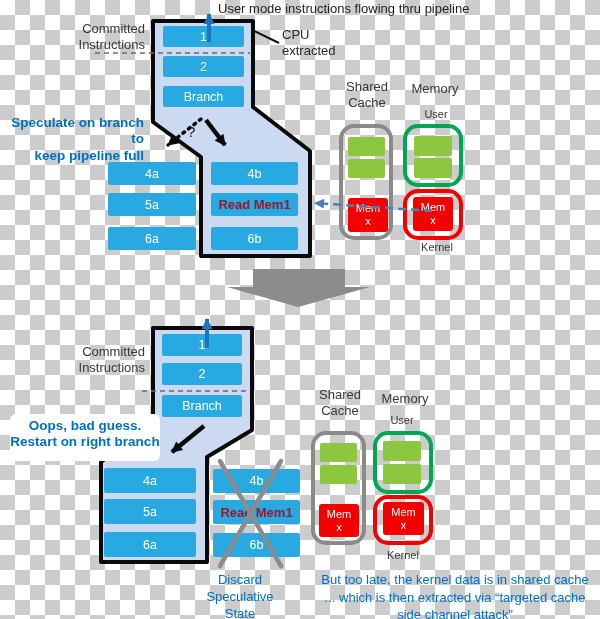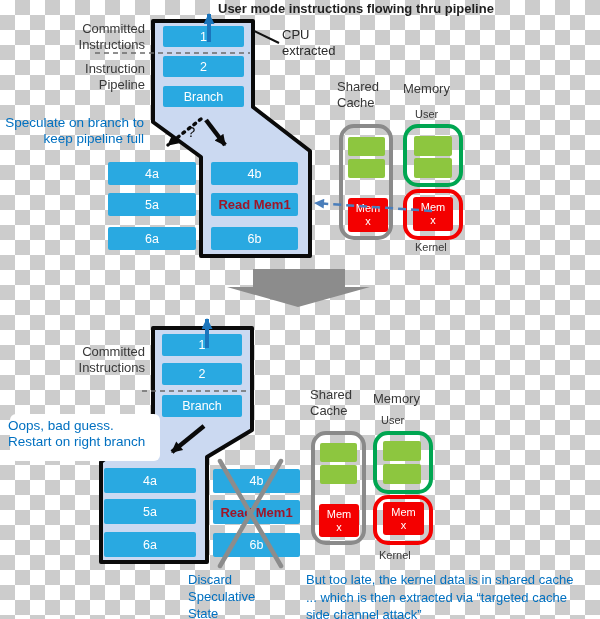--- a/index.html
+++ b/index.html
@@ -5,21 +5,21 @@
   * { box-sizing: border-box; margin: 0; padding: 0; }
   html,body { background:#ffffff; }
   .stage{
     position:relative; width:600px; height:619px; overflow:hidden;
     font-family:"Liberation Sans", sans-serif;
     background: repeating-conic-gradient(#cccccc 0% 25%, #ffffff 0% 50%) 0 0 / 30px 30px;
   }
   svg.layer{ position:absolute; left:0; top:0; width:600px; height:619px; pointer-events:none; }
   .lbl{ position:absolute; font-size:13px; color:#383838; line-height:1.22; white-space:pre-line; }
   .right{ text-align:right; }
-  .center{ text-align:left; }
+  .center{ text-align:center; }
   .blue{ color:#0070C0; }
   .small{ font-size:11px; }
   .cbox{
     position:absolute; background:#29A9E1; color:#ffffff; border-radius:2px;
     display:flex; align-items:center; justify-content:center; font-size:12.5px;
   }
   .readmem{ color:#9E1628; font-weight:bold; font-size:13px; }
   .gblock{ position:absolute; background:#8DC63F; border-radius:2px; }
   .rblock{
     position:absolute; background:#F40000; border-radius:3px; color:#ffffff;
@@ -38,29 +38,27 @@
 <div class="stage">
 
   <svg class="layer">
     <polygon points="153,21 253,21 253,107 310,151 310,256 201,256 201,157 153,122" fill="#CBD9F1" stroke="#0A0A0A" stroke-width="4" stroke-linejoin="round"></polygon>
     <polygon points="153,328 252,328 252,430 207,457 207,562 101,562 101,462 153,423" fill="#CBD9F1" stroke="#0A0A0A" stroke-width="4" stroke-linejoin="round"></polygon>
     <line x1="95" y1="53" x2="250" y2="53" stroke="#6B6B6B" stroke-width="1.6" stroke-dasharray="5 4"></line>
     <line x1="142" y1="391" x2="250" y2="391" stroke="#6B6B6B" stroke-width="1.6" stroke-dasharray="5 4"></line>
     <path d="M253,269 L345,269 L345,287 L370,287 L298,307 L227,287 L253,287 Z" fill="#8C8C8C"></path>
   </svg>
 
-  <div class="lbl" style="left:218px; top:1px; color:#1f1f1f;font-weight:bold;">User mode instructions flowing thru pipeline</div>
+  <div class="lbl" style="left:218px; top:1px; color:#1f1f1f;">User mode instructions flowing thru pipeline</div>
 
   <div class="lbl right" style="left:60px; top:21px; width:85px;">Committed
 Instructions</div>
-  <div class="lbl right" style="left:60px; top:61px; width:85px;">Instruction
-Pipeline</div>
   <div class="lbl" style="left:282px; top:27px; color:#2b2b2b;">CPU
 extracted</div>
-  <div class="lbl right blue" style="left:0px; top:115px; width:144px; font-size:13.5px;">Speculate on branch to
+  <div class="lbl right blue" style="left:0px; top:115px; width:144px; font-size:13.5px;font-weight:bold;">Speculate on branch to
 keep pipeline full</div>
   <div class="lbl" style="left:187px; top:123px; font-size:15px; color:#111111;">?</div>
 
   <div class="cbox" style="left:163px; top:26px; width:81px; height:21px;">1</div>
   <div class="cbox" style="left:163px; top:56px; width:81px; height:21px;">2</div>
   <div class="cbox" style="left:163px; top:86px; width:81px; height:21px;">Branch</div>
 
   <div class="cbox" style="left:108px; top:162px; width:88px; height:23px;">4a</div>
   <div class="cbox" style="left:108px; top:193px; width:88px; height:23px;">5a</div>
   <div class="cbox" style="left:108px; top:227px; width:88px; height:23px;">6a</div>
@@ -84,21 +82,21 @@
   <div class="gblock" style="left:414px; top:158px; width:38px; height:20px;"></div>
   <div class="rblock" style="left:348px; top:198px; width:40px; height:34px;">Mem
 x</div>
   <div class="rblock" style="left:413px; top:197px; width:40px; height:34px;">Mem
 x</div>
 
   <div class="lbl right" style="left:60px; top:344px; width:85px;">Committed
 Instructions</div>
 
   <div class="whitebg" style="left:10px; top:414px; width:150px; height:47px;"></div>
-  <div class="lbl center blue" style="left:8px; top:418px; width:154px; font-size:13.5px;">Oops, bad guess.
+  <div class="lbl center blue" style="left:8px; top:418px; width:154px; font-size:13.5px;font-weight:bold;">Oops, bad guess.
 Restart on right branch</div>
 
   <div class="cbox" style="left:162px; top:334px; width:80px; height:22px;">1</div>
   <div class="cbox" style="left:162px; top:363px; width:80px; height:22px;">2</div>
   <div class="cbox" style="left:162px; top:395px; width:80px; height:22px;">Branch</div>
 
   <div class="cbox" style="left:104px; top:468px; width:92px; height:25px;">4a</div>
   <div class="cbox" style="left:104px; top:499px; width:92px; height:25px;">5a</div>
   <div class="cbox" style="left:104px; top:532px; width:92px; height:25px;">6a</div>
   <div class="cbox" style="left:213px; top:469px; width:87px; height:24px;">4b</div>

